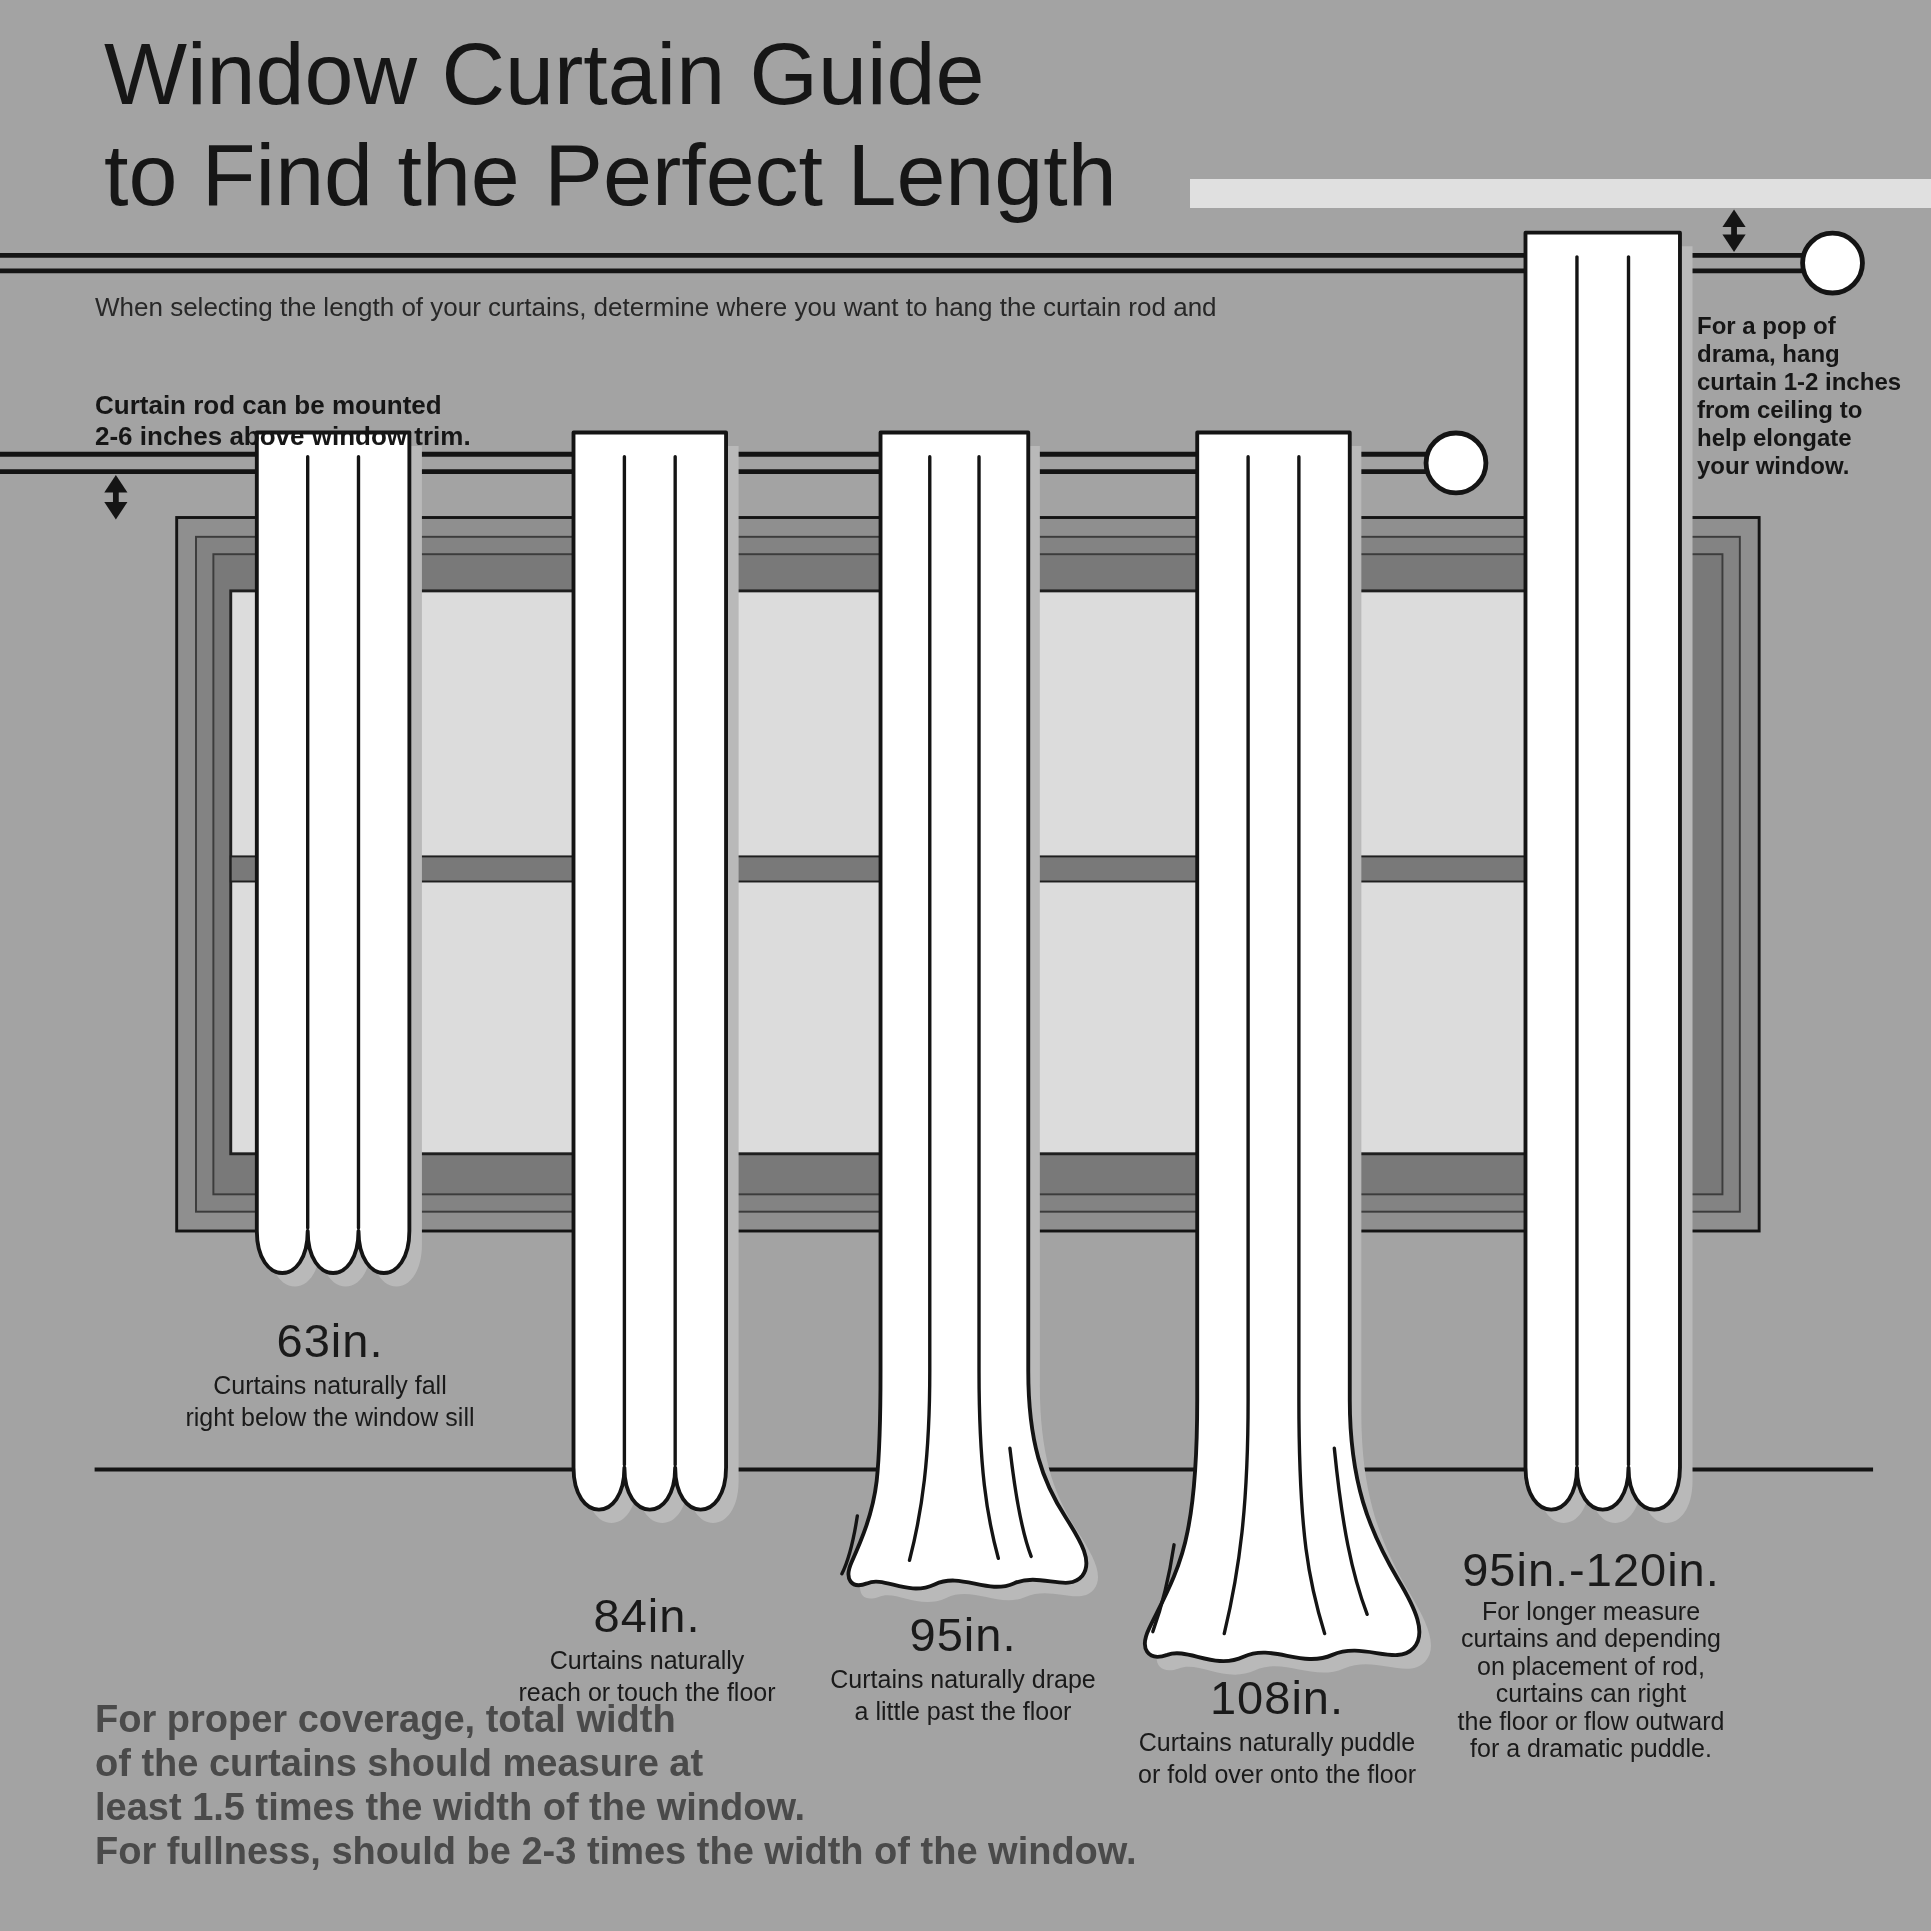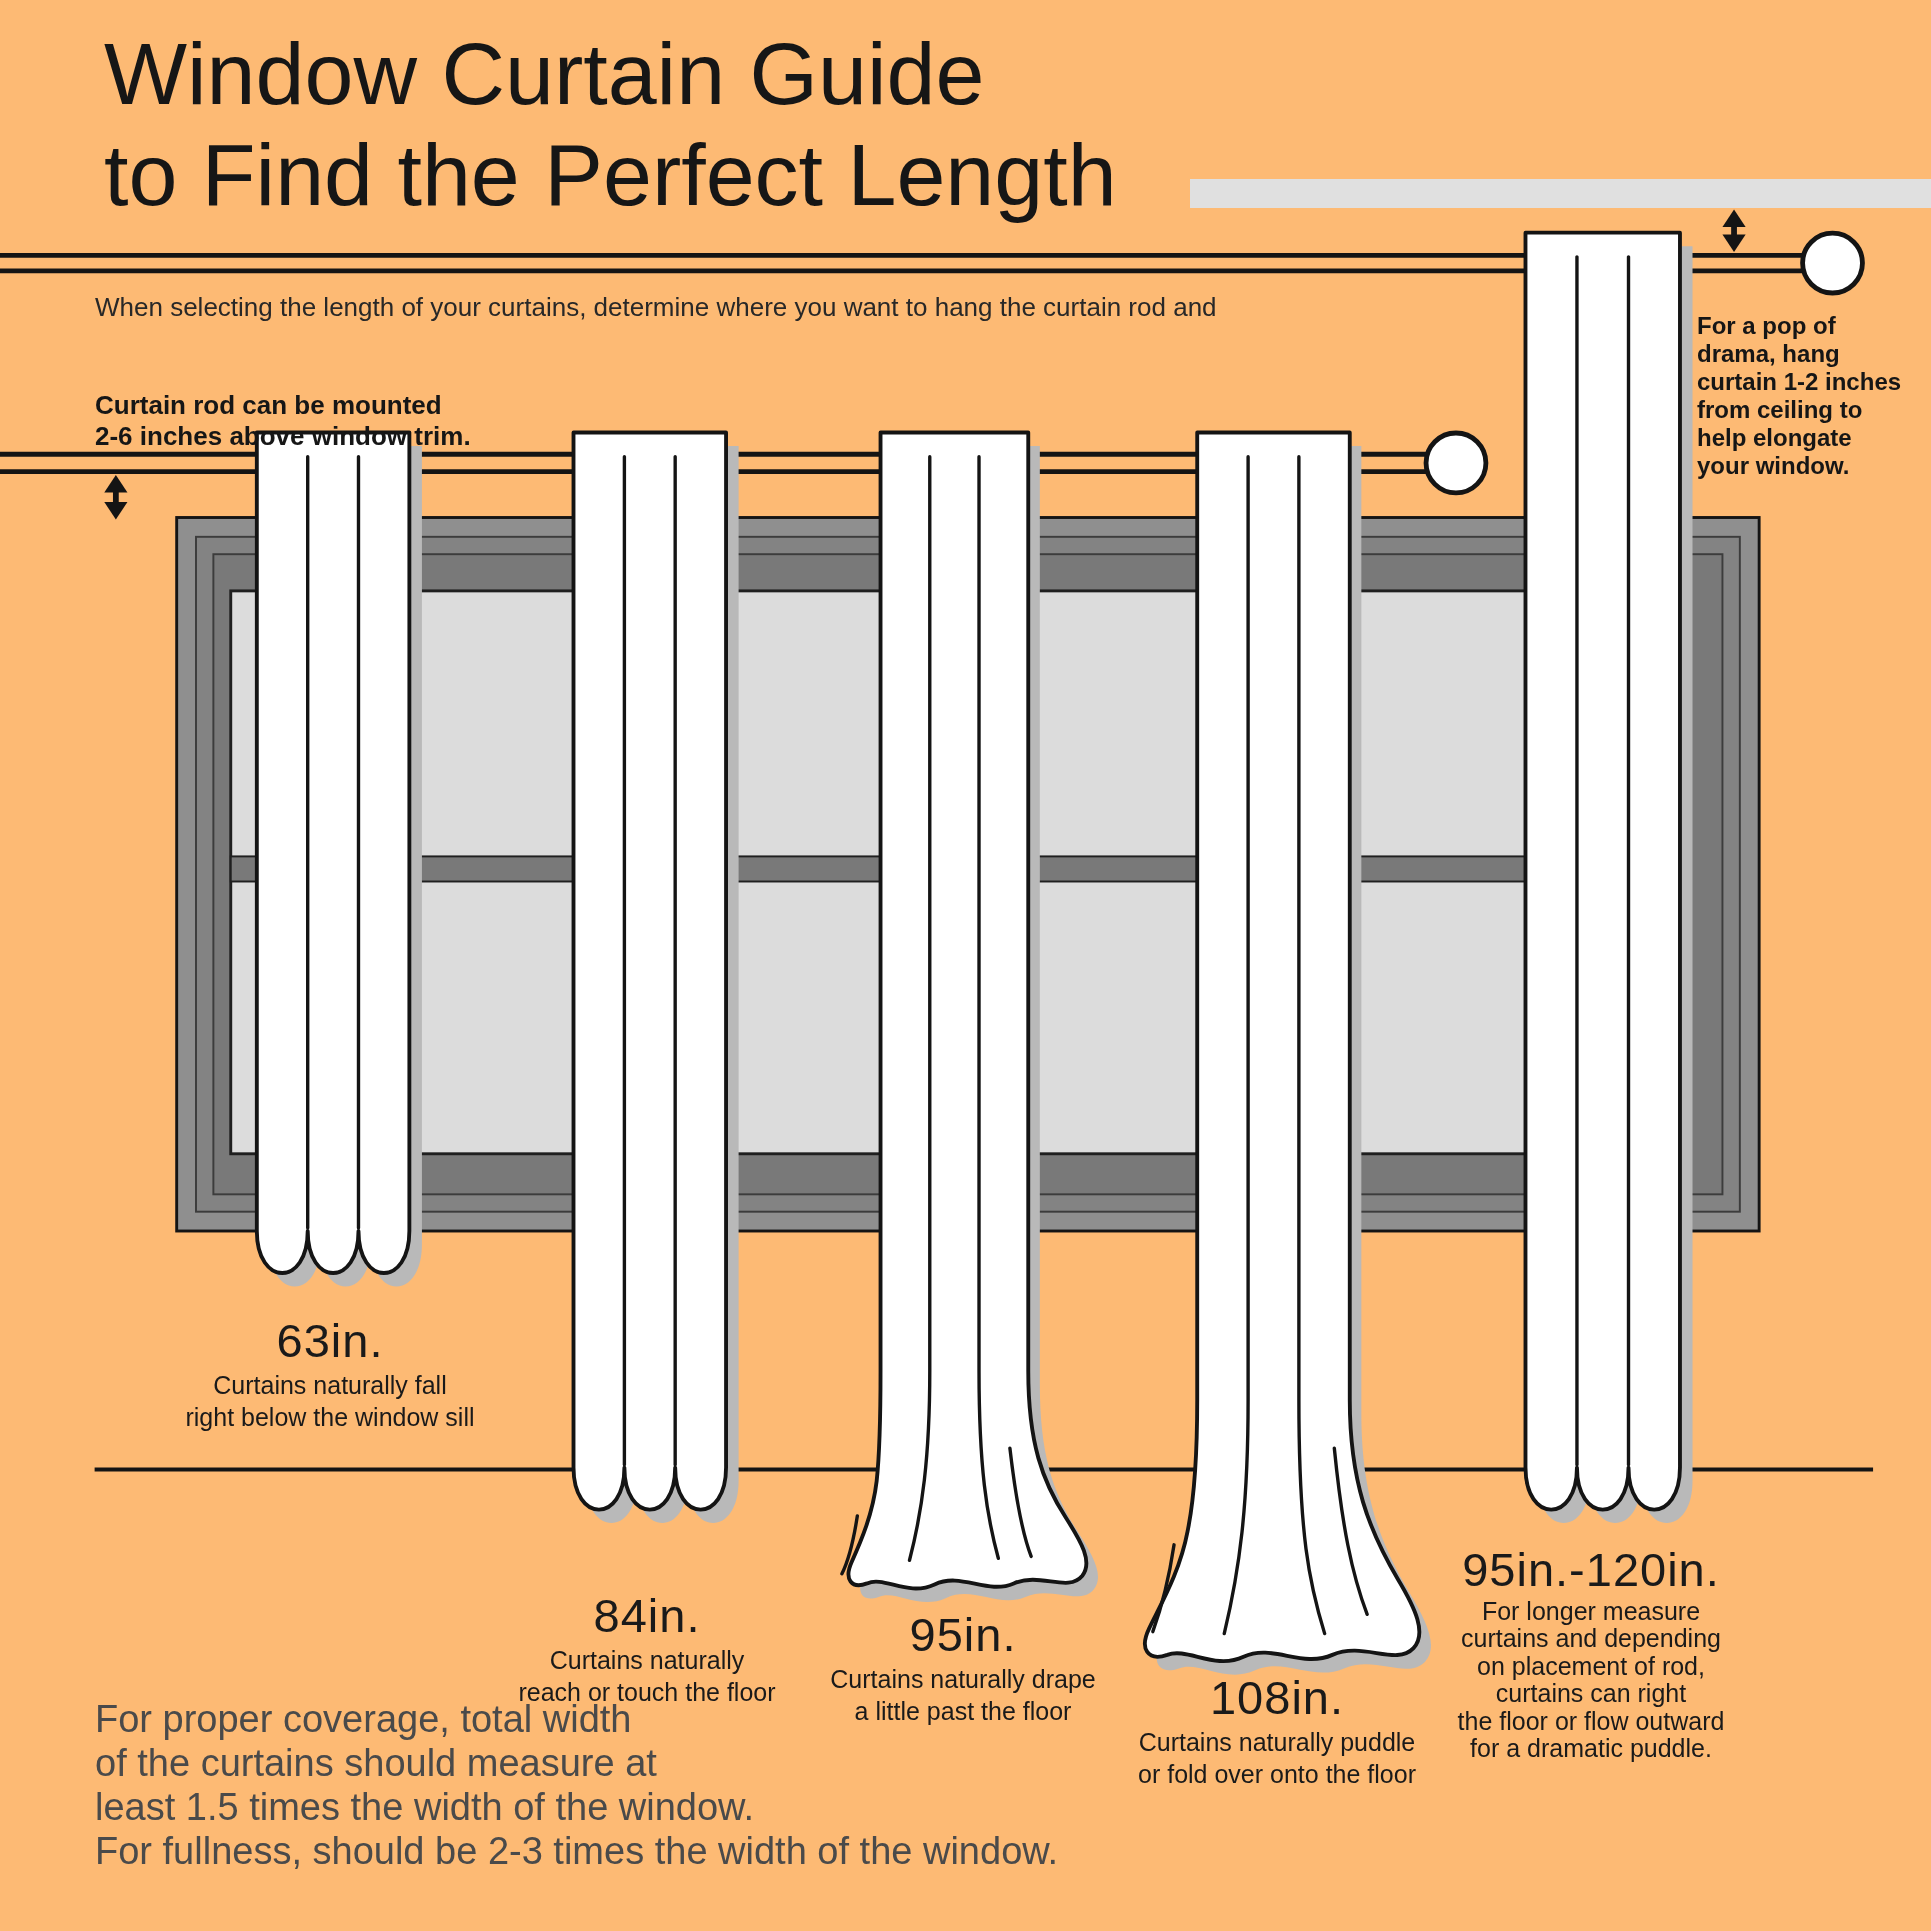--- a/index.html
+++ b/index.html
@@ -1,30 +1,30 @@
 <!DOCTYPE html>
 <html><head>
 <meta charset="utf-8">
 <style>
   html,body{margin:0;padding:0;background:#fff;}
-  #stage{position:relative;width:1931px;height:1931px;background:#fdba74;overflow:hidden;
+  #stage{position:relative;width:1931px;height:1931px;background:#a3a3a3;overflow:hidden;
          font-family:"Liberation Sans", sans-serif;color:#1a1a1a;}
   #diagram{position:absolute;left:0;top:0;}
   .abs{position:absolute;}
   #title{left:104px;top:23px;font-size:88px;line-height:101px;font-weight:300;
          letter-spacing:0px;color:#161616;}
   #intro{left:95px;top:290px;font-size:26px;line-height:34px;color:#282828;}
   #rod-note{left:95px;top:366px;font-size:26px;line-height:31px;font-weight:bold;color:#161616;margin-top:24px;}
   #ceiling-note{left:1697px;top:312px;font-size:24px;line-height:28px;font-weight:bold;color:#161616;width:241px;}
   #ceiling-bar{left:1190px;top:179px;width:742px;height:29px;background:#e0e0e0;}
   .cap{position:absolute;transform:translateX(-50%);text-align:center;color:#1a1a1a;white-space:nowrap;}
   .cap .num{font-size:47px;line-height:52px;letter-spacing:1px;}
   .cap .desc{font-size:25px;line-height:32px;margin-top:1.9px;}
   .cap.long .desc{line-height:27.5px;}
-  #footer-note{left:95px;top:1697px;font-size:38px;line-height:44px;font-weight:normal;color:#4a4a4a;}
+  #footer-note{left:95px;top:1697px;font-size:38px;line-height:44px;font-weight:bold;color:#4a4a4a;}
   
   .rod{stroke:#141414;stroke-width:5;fill:none;}
   .finial{fill:#ffffff;stroke:#141414;stroke-width:5;}
   .floor{stroke:#141414;stroke-width:4;}
   .arrow{fill:#141414;stroke:none;}
   .arrow-line{stroke:#141414;stroke-width:6;fill:none;}
   .shadow{fill:#b9b9b9;stroke:none;}
   .panel{fill:#ffffff;stroke:#141414;stroke-width:4;stroke-linejoin:round;}
   .fold{fill:none;stroke:#141414;stroke-width:3.5;stroke-linecap:round;}
 </style>

